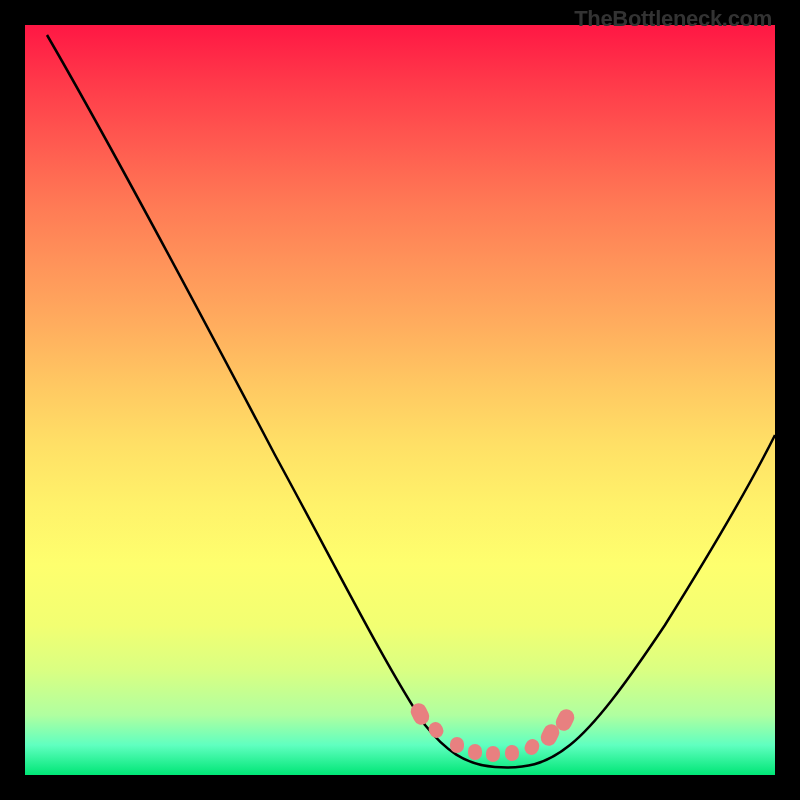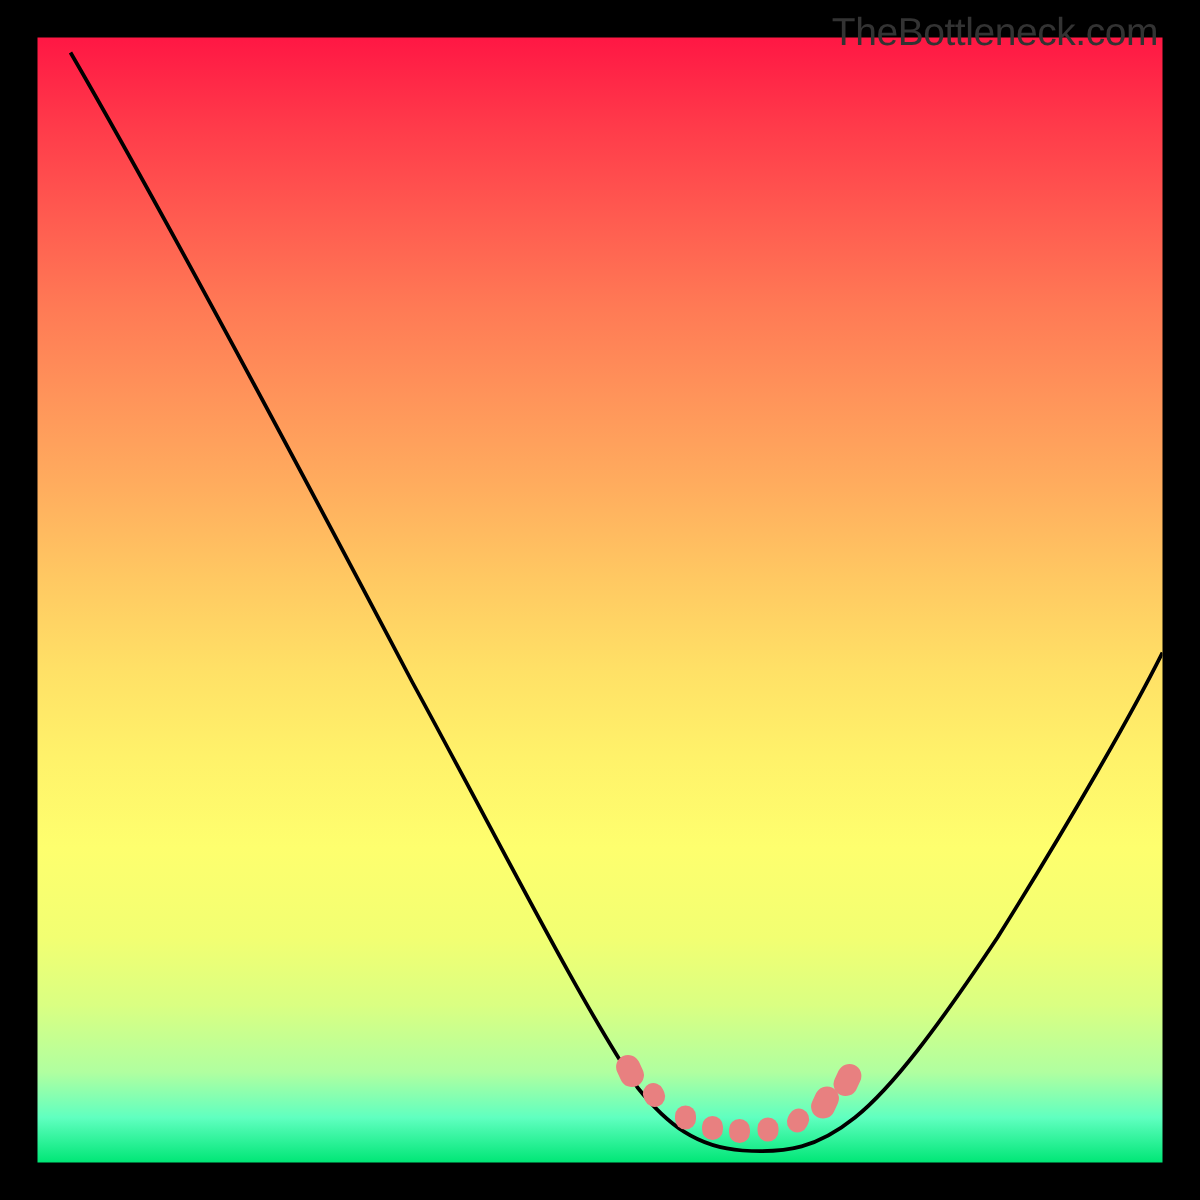--- a/index.html
+++ b/index.html
@@ -27,22 +27,22 @@
       #60ffc0 96%,
       #00e676 100%
     );
     overflow: hidden;
   }
   .watermark {
     position: absolute;
     top: 6px;
     right: 28px;
     color: #333;
-    font-size: 26px;
-    font-weight: 400;
+    font-size: 22px;
+    font-weight: 700;
     letter-spacing: -0.3px;
   }
   svg.curve {
     position: absolute;
     left: 25px;
     top: 25px;
     width: 750px;
     height: 750px;
     pointer-events: none;
   }

